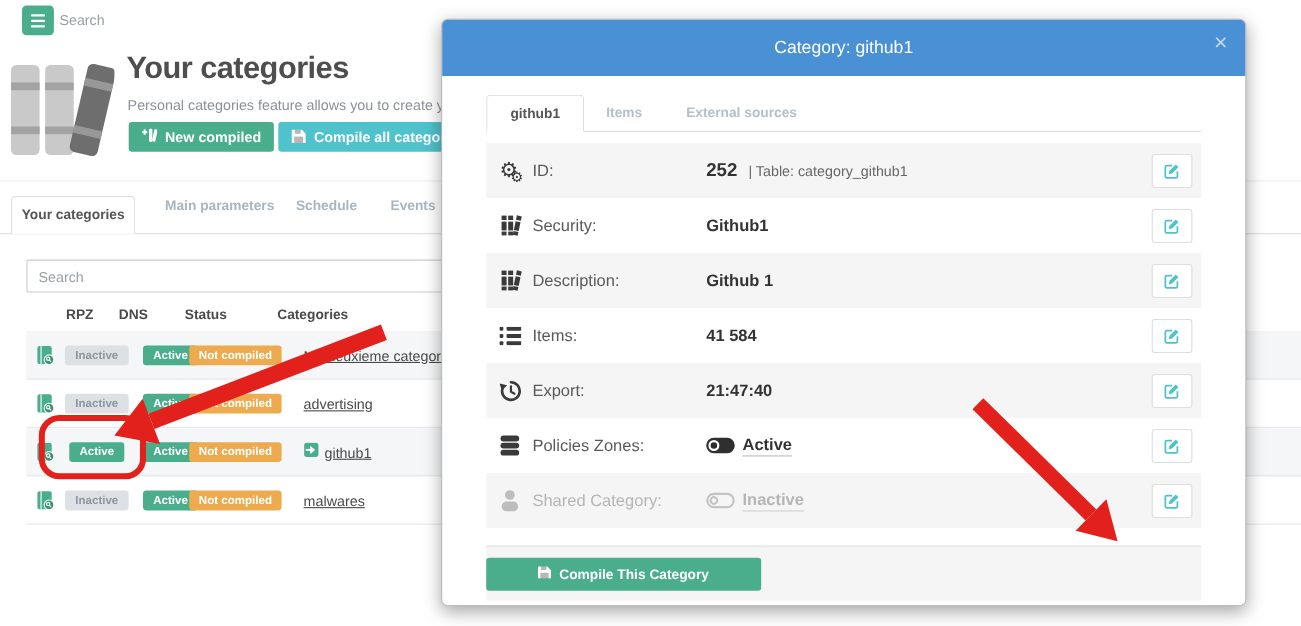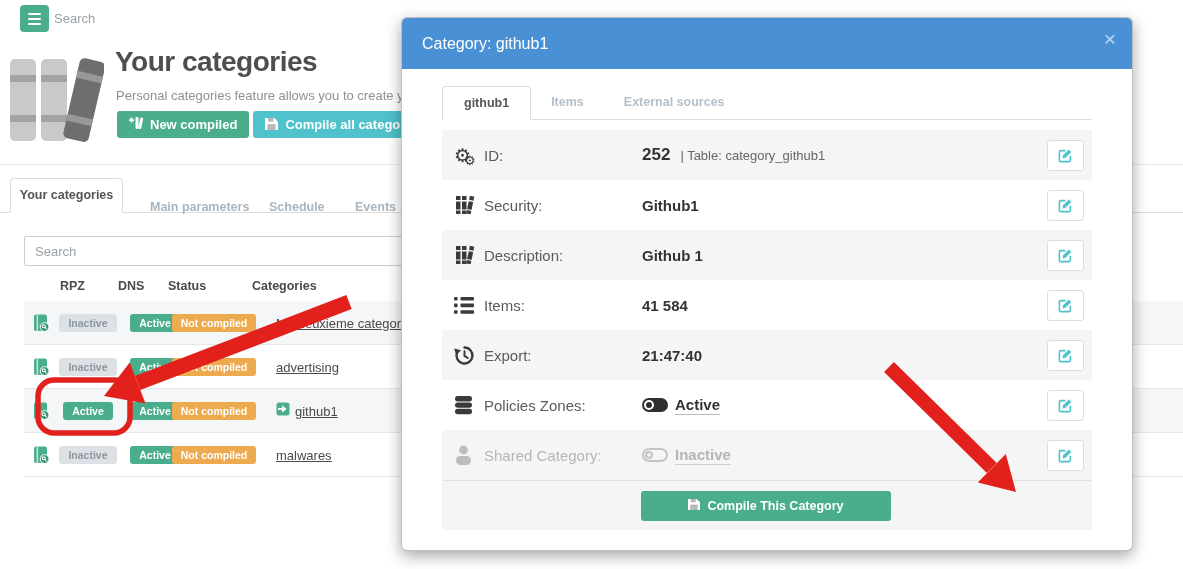--- a/index.html
+++ b/index.html
@@ -25,51 +25,51 @@
   .abtn.teal  { background:#4fc2cc; }
   .abtn.red   { background:#e55e6d; width:140px; }
 
   .hr1 { position:absolute; left:0; top:164px; width:1183px; height:1px; background:#e9edf0; }
 
   
   .tabline { position:absolute; left:0; top:212px; width:1183px; height:1px; background:#ddd; }
   .tab-active { position:absolute; left:10px; top:178px; width:113px; height:35px; background:#fff;
     border:1px solid #ddd; border-bottom:1px solid #fff; border-radius:4px 4px 0 0; z-index:2;
     font-size:12.5px; font-weight:700; color:#555; text-align:center; line-height:33px; cursor:pointer; }
-  .tab-i { position:absolute; top:200px; font-size:12.5px; font-weight:700; color:#a9b6c0; cursor:pointer; white-space:nowrap; }
+  .tab-i { position:absolute; top:180px; font-size:12.5px; font-weight:700; color:#a9b6c0; cursor:pointer; white-space:nowrap; }
   .tab-i1{left:150px}.tab-i2{left:269px}.tab-i3{left:355px}
 
   
   .tbl-search { position:absolute; left:24px; top:236px; width:1096px; height:30px;
     border:1px solid #ccc; border-radius:2px; padding:0 10px; font-size:13px; color:#555;
     font-family:"Liberation Sans",sans-serif; outline:none; }
   .tbl-search::placeholder { color:#9aa1a7; }
   .thead { position:absolute; top:279px; font-size:12.5px; font-weight:700; color:#4a4a4a; }
-  .th-rpz{left:60px}.th-dns{left:118px}.th-status{left:168px}.th-cat{left:252px}
+  .th-rpz{left:60px}.th-dns{left:108px}.th-status{left:168px}.th-cat{left:252px}
   .thead-line { position:absolute; left:24px; top:301px; width:1159px; height:1px; background:#e4e6e8; }
 
   .trow { position:absolute; left:24px; width:1159px; height:44px; border-bottom:1px solid #e4e6e8; cursor:pointer; }
   .trow.striped { background:#f5f6f7; }
   .trow-1{top:301px}.trow-2{top:345px}.trow-3{top:389px}.trow-4{top:433px}
   .trow .bookicon { position:absolute; left:9px; top:13px; }
   .cell-rpz { position:absolute; left:16px; top:0; width:96px; height:44px; display:flex; align-items:center; justify-content:center; }
   .cell-dns { position:absolute; left:98px; top:0; width:66px; height:44px; display:flex; align-items:center; justify-content:center; }
   .cell-status { position:absolute; left:140px; top:0; width:100px; height:44px; display:flex; align-items:center; justify-content:center; }
   .cell-cat { position:absolute; left:252px; top:0; height:44px; display:flex; align-items:center; gap:5px; }
   .badge { display:inline-block; padding:4px 9px; border-radius:3px; font-size:10.5px; font-weight:700; line-height:1; cursor:pointer; }
   .badge.gray { background:#dce1e5; color:#8d969e; }
   .badge.green { background:#4aae8c; color:#fff; }
   .badge.orange { background:#edaa4e; color:#fff; }
   .cat-link { font-size:13px; color:#4a4a4a; text-decoration:underline; cursor:pointer; }
 
   
   .modal { position:absolute; left:401px; top:17px; width:732px; height:534px; background:#fff;
     border:1px solid rgba(0,0,0,.25); border-radius:6px; box-shadow:0 5px 15px rgba(0,0,0,.35); z-index:10; }
-  .modal-header { height:51px; background:#4a90d5; border-radius:5px 5px 0 0; padding:0 20px;
-    display:flex; align-items:center; position:relative; }
+  .modal-header { height:51px; background:#4a90d5; border-radius:5px 5px 0 0; padding:0 8px;
+    display:flex; align-items:center; position:relative;justify-content:center; }
   .modal-title { color:#fff; font-size:16px; font-weight:500; }
   .modal-close { position:absolute; right:16px; top:10px; background:none; border:none;
     color:rgba(255,255,255,.65); font-size:21px; cursor:pointer; line-height:1; font-family:"Liberation Sans",sans-serif; }
   .modal-tabs { display:flex; margin:17px 40px 0 40px; border-bottom:1px solid #ddd; }
   .mtab { padding:9px 20px; font-size:12.5px; font-weight:700; color:#b3c0cb; cursor:pointer; margin-bottom:-1px; white-space:nowrap; }
   .mtab.active { color:#555; background:#fff; border:1px solid #ddd; border-bottom:1px solid #fff; border-radius:4px 4px 0 0; padding:9px 21px; }
   .mrows { margin:10px 40px 0 40px; }
   .mrow { height:50px; display:flex; align-items:center; padding:0 8px 0 12px; }
   .mrow.gray { background:#f5f5f5; }
   .micon { width:30px; flex:0 0 30px; display:flex; align-items:center; color:#3a3a3a; }
@@ -83,22 +83,22 @@
   .gear2 { font-size:13px; line-height:1; margin-left:-7px; vertical-align:-5px; display:inline-block; transform:translateY(5px); }
   .toggle-on { position:relative; display:inline-block; width:26px; height:14px; background:#2f2f2f; border-radius:8px; cursor:pointer; }
   .toggle-on::after { content:""; position:absolute; left:2px; top:2px; width:6px; height:6px;
     border:2px solid #fff; border-radius:50%; }
   .toggle-off { position:relative; display:inline-block; width:26px; height:14px; border:2px solid #c4c4c4; border-radius:8px; cursor:pointer; }
   .toggle-off::after { content:""; position:absolute; left:1px; top:1px; width:4px; height:4px;
     border:2px solid #c4c4c4; border-radius:50%; }
   .tgl-text { border-bottom:1px solid #b9b9b9; padding-bottom:1px; cursor:pointer; }
   .mrow.muted .mlabel, .mrow.muted .mvalue { color:#b5b5b5; }
   .mrow.muted .tgl-text { border-bottom-color:#cfcfcf; }
-  .modal-footer { height:50px; margin:0 40px; background:#f5f5f5; border-top:1px solid #e2e2e2;
-    display:flex; align-items:center; justify-content:center; padding-right:2px; }
+  .modal-footer { height:50px; margin:16px 40px; background:#f5f5f5; border-top:1px solid #e2e2e2;
+    display:flex; align-items:center; justify-content:flex-start; padding-right:2px; }
   .compile-btn { width:250px; height:30px; background:#4aae8c; border:none; border-radius:3px;
     color:#fff; font-size:12.5px; font-weight:700; font-family:"Liberation Sans",sans-serif;
     display:flex; align-items:center; justify-content:center; gap:7px; cursor:pointer; }
 
   
   .annotations { position:absolute; left:0; top:0; width:1183px; height:569px; z-index:30; pointer-events:none; }
 </style>
 </head>
 <body>
 

